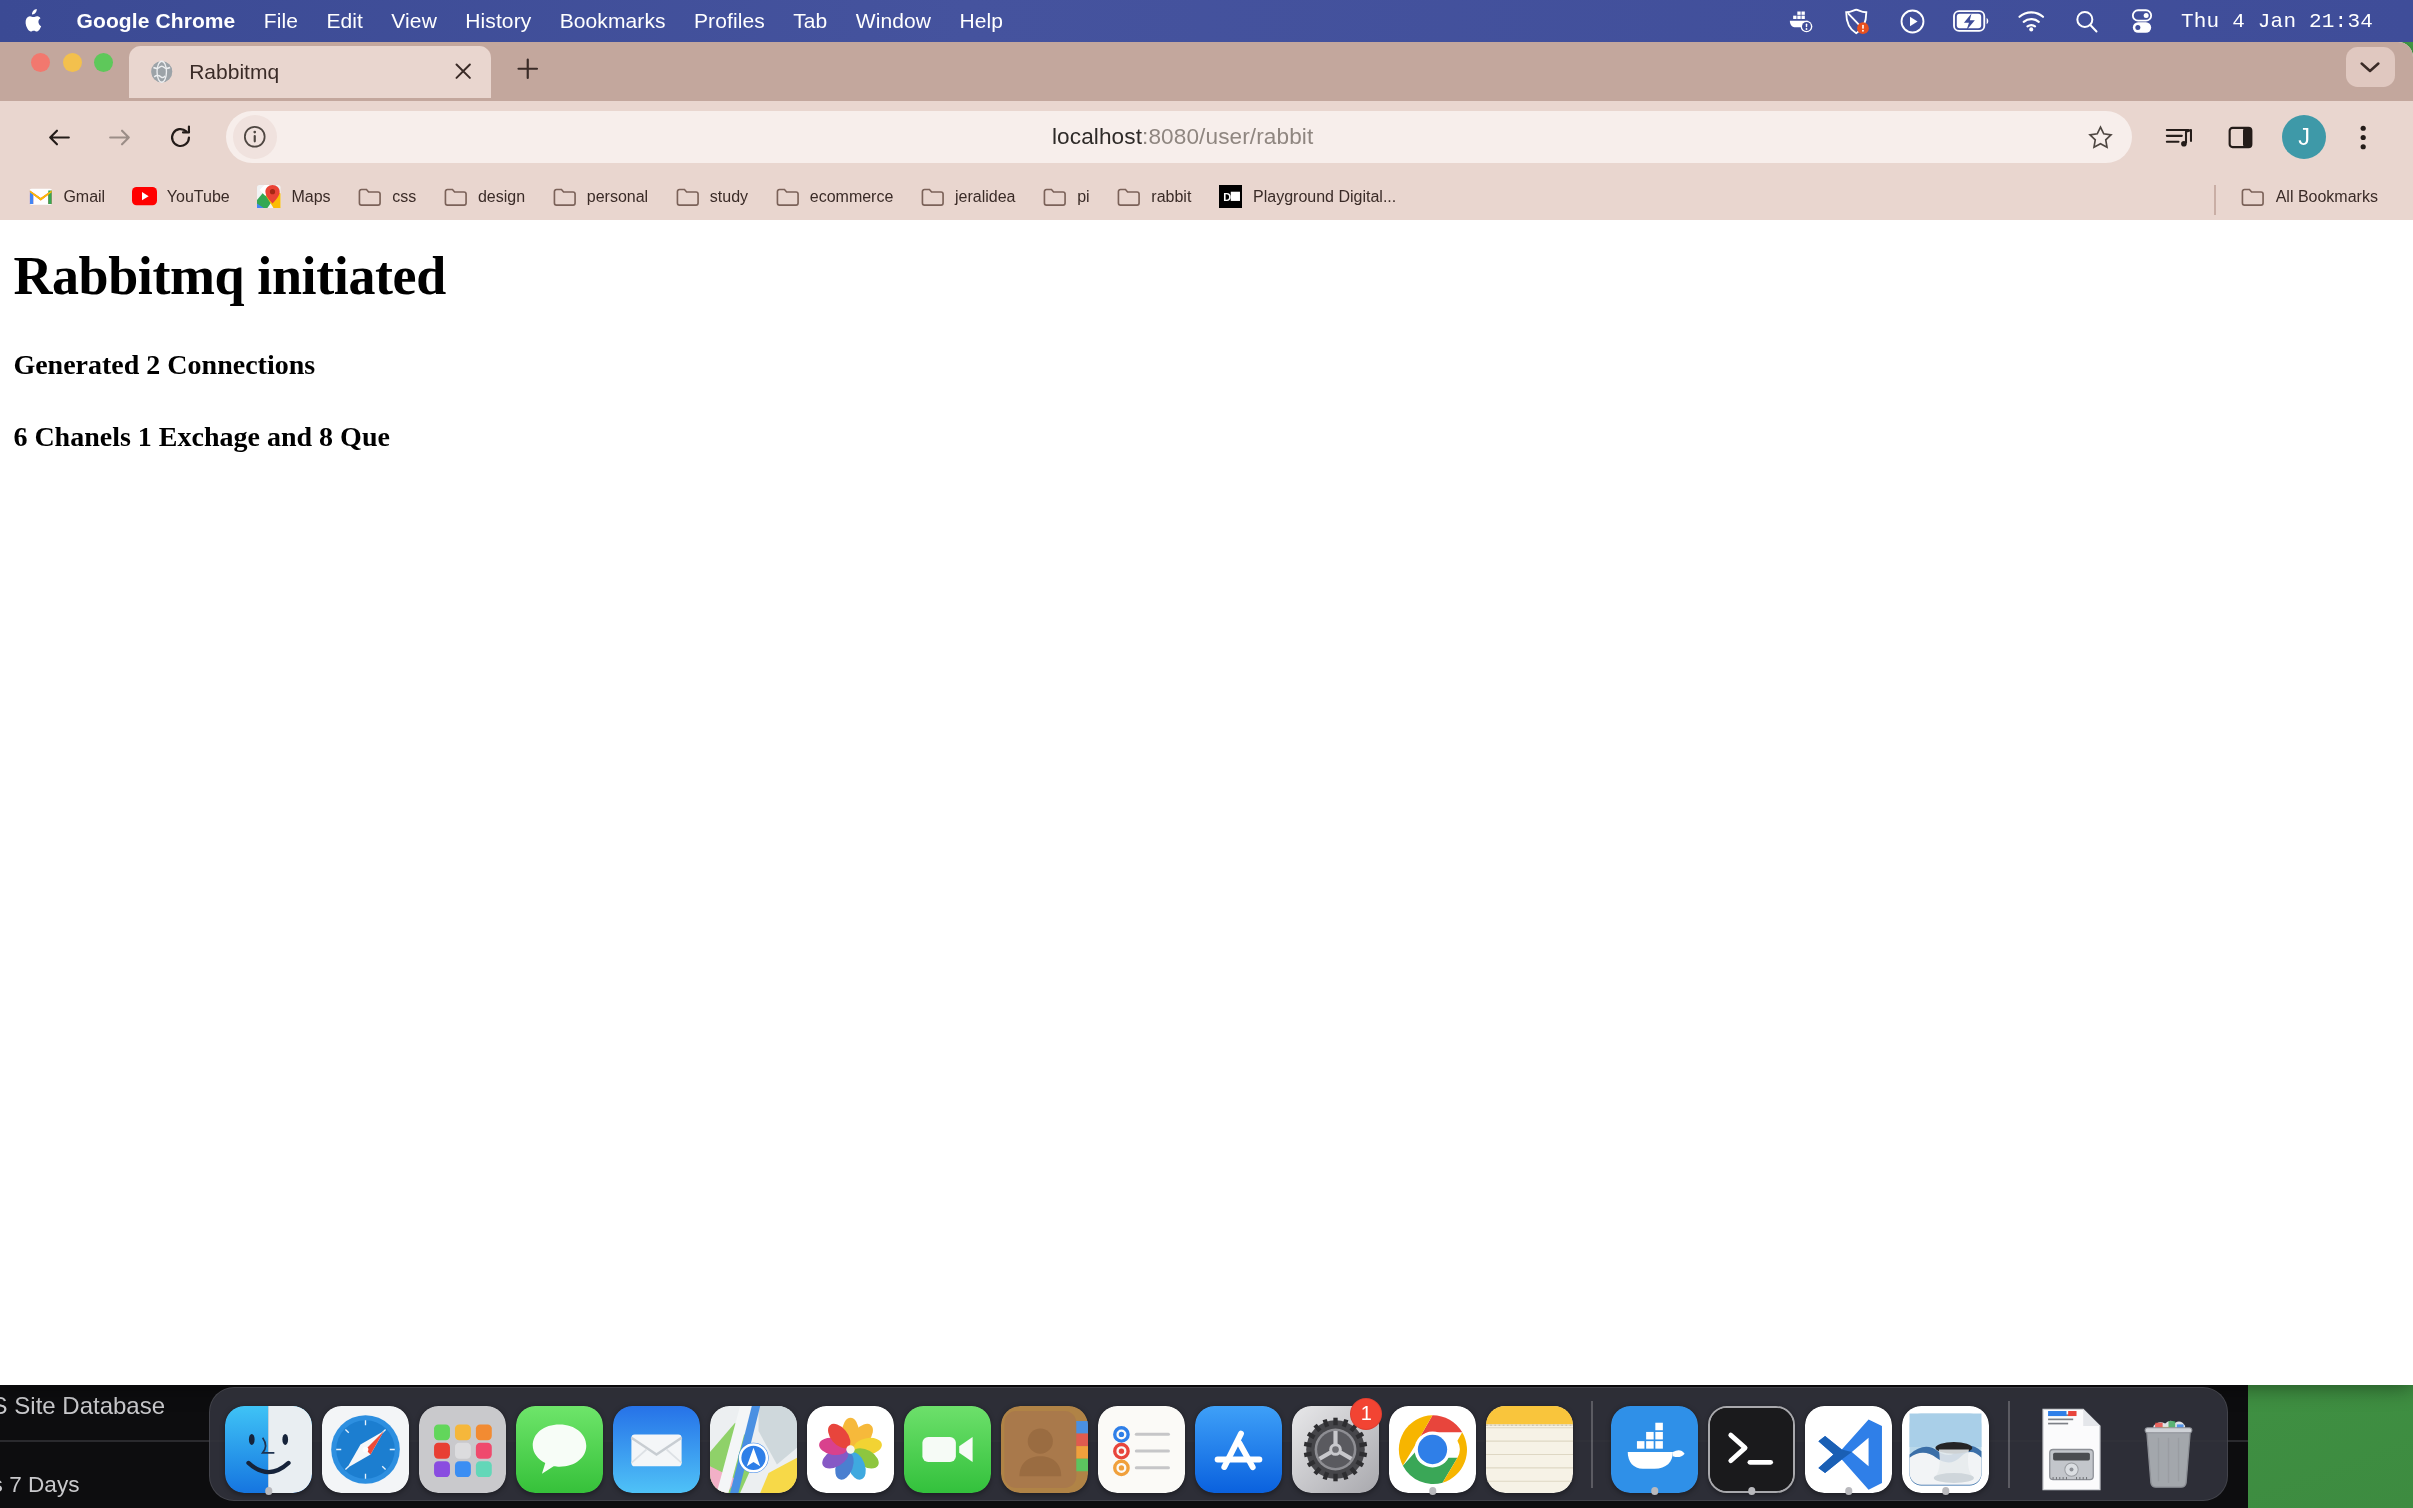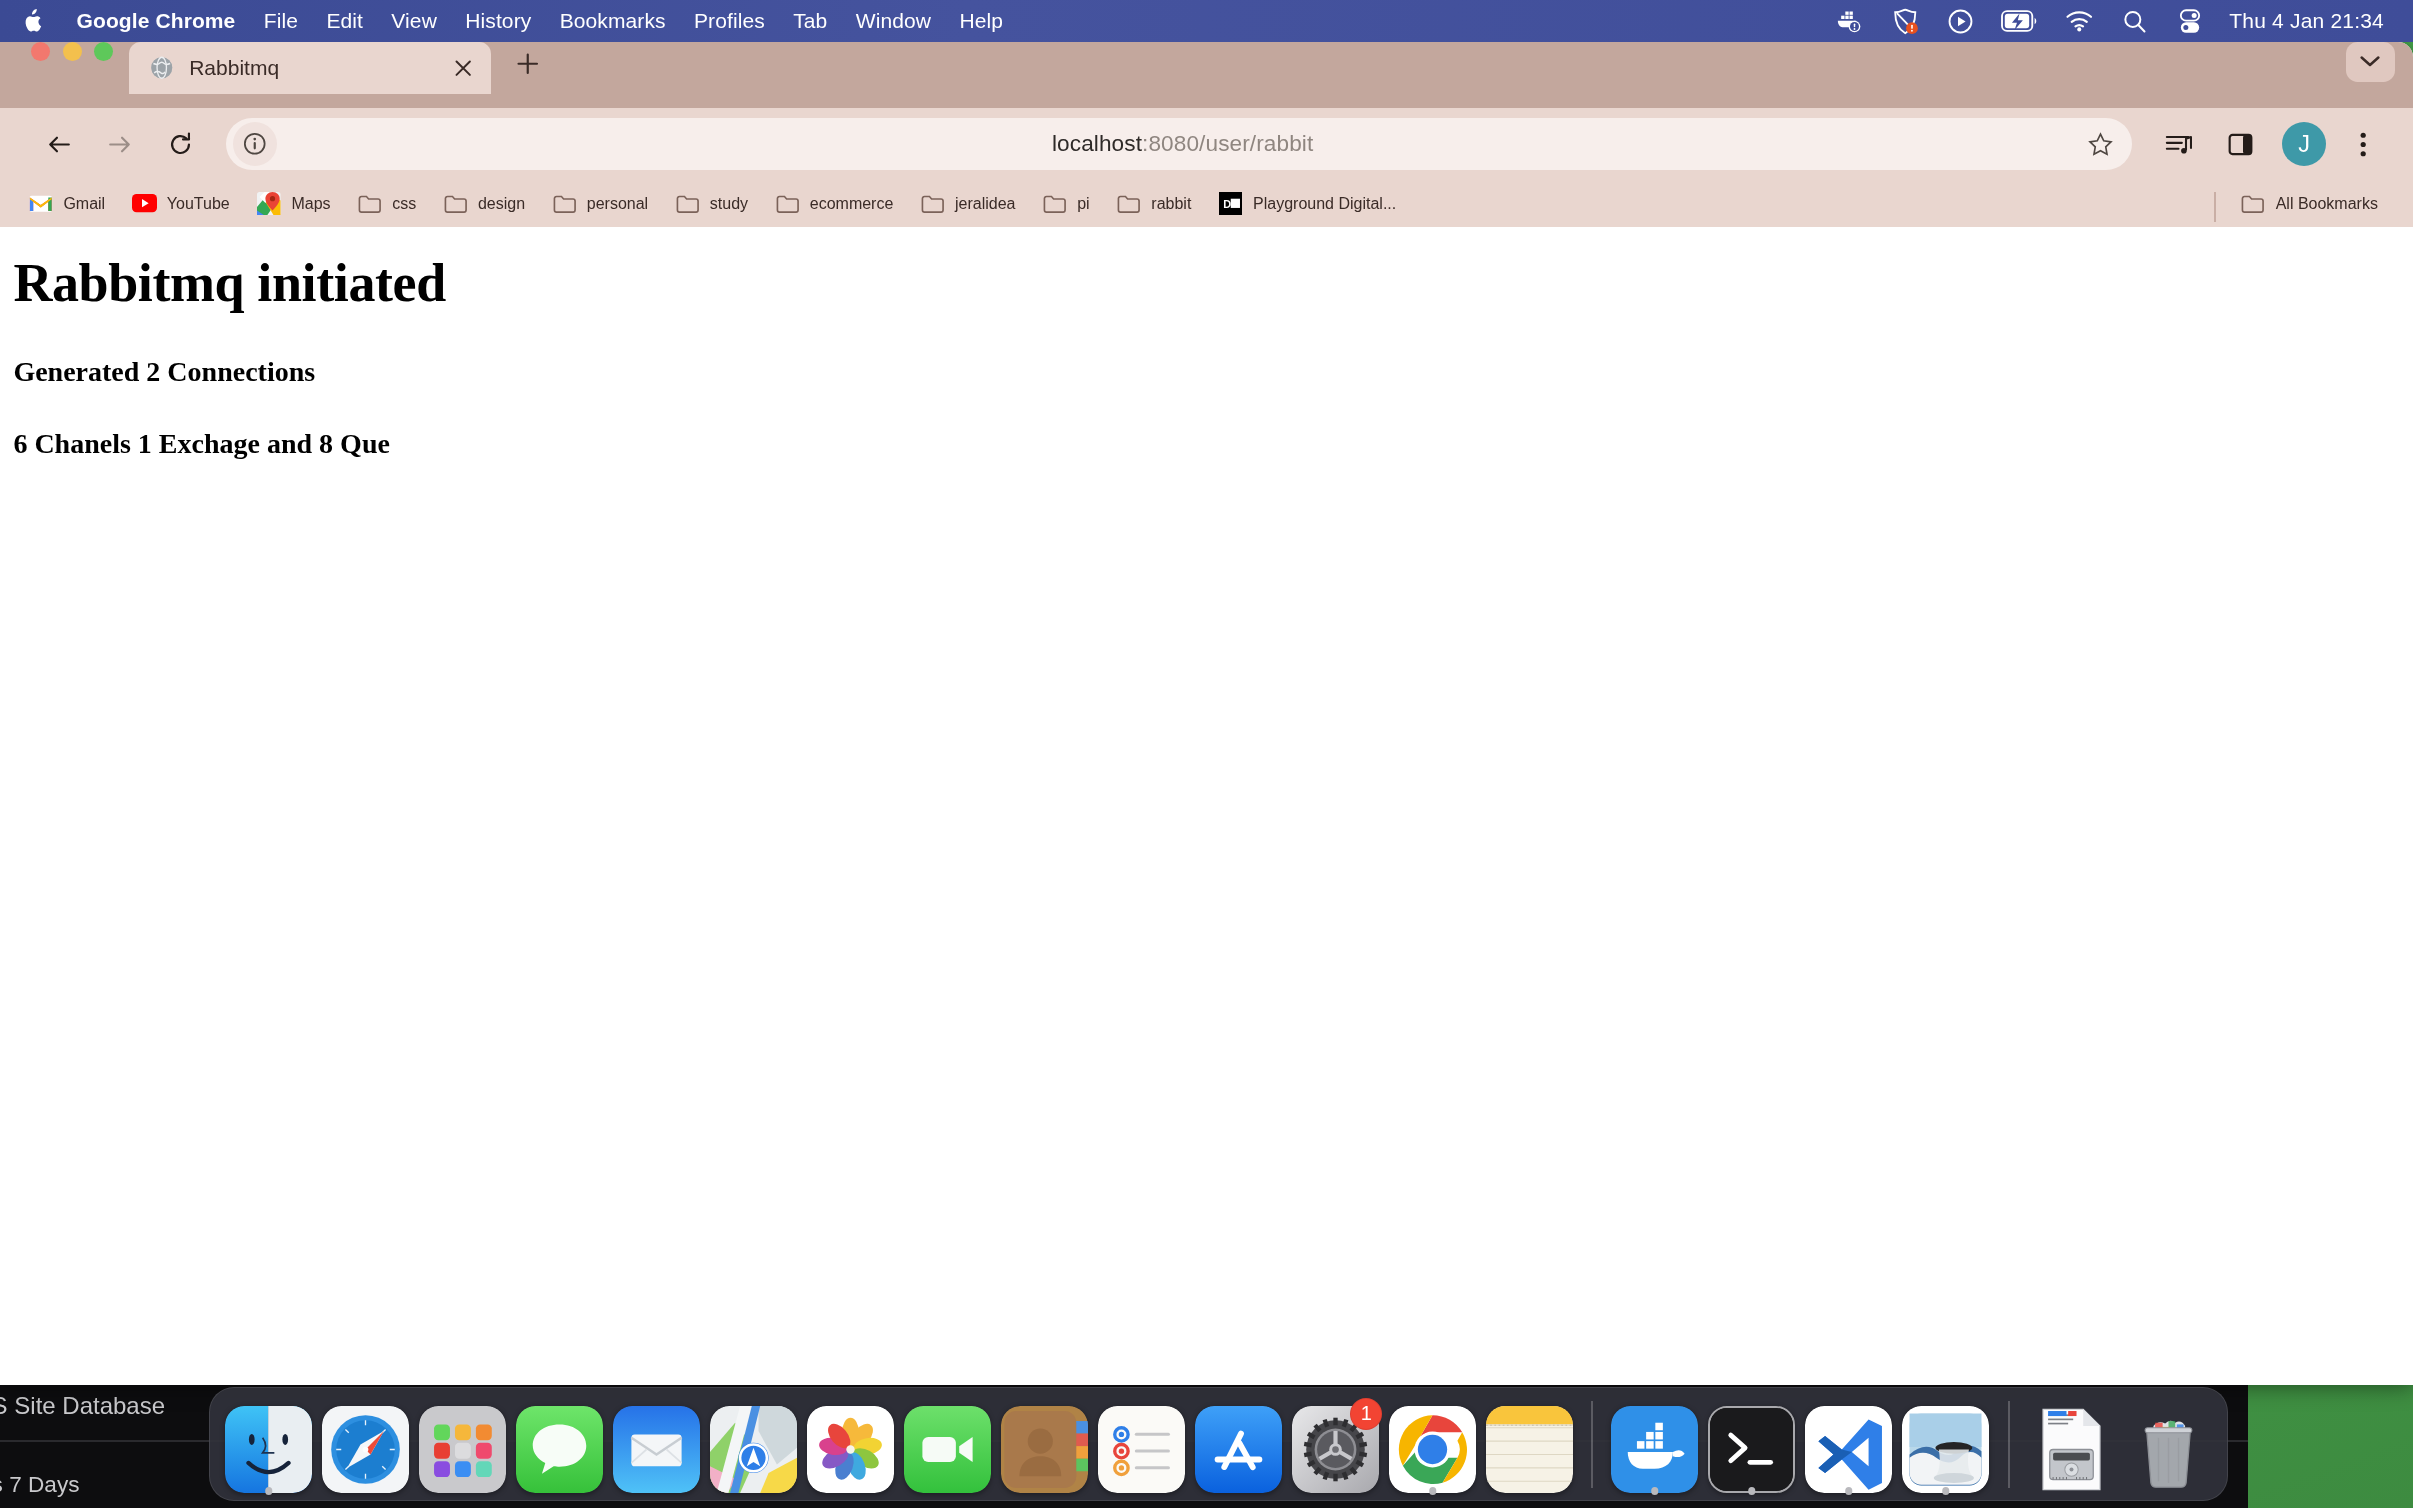--- a/index.html
+++ b/index.html
@@ -48,21 +48,22 @@
     display: flex; align-items: center; justify-content: center;
   }
   .menu-item {
     font-size: 21px; padding: 0 14.2px; height: 100%;
     display: flex; align-items: center; white-space: nowrap;
     letter-spacing: 0.1px;
   }
   .menu-item.bold { font-weight: bold; }
   #menubar-right {
     margin-left: auto; display: flex; align-items: center; height: 100%;
-    padding-right: 29px;
+    padding-right: 40px;
+    font-family: Liberation Mono, monospace;
   }
   .status-icon {
     width: 28.5px; height: 28.5px; margin: 0 13.4px;
     display: flex; align-items: center; justify-content: center;
     position: relative;
   }
   #menubar-clock {
     font-size: 21px; margin-left: 11.7px; white-space: nowrap; letter-spacing: 0.2px;
   }
 
@@ -71,23 +72,23 @@
     position: absolute; left: 0; top: 42px; width: 2413px; height: 1343px;
     background: #ffffff;
     border-radius: 0 15px 0 0;
     overflow: hidden;
     z-index: 30;
     box-shadow: 0 1.7px 22px rgba(0,0,0,0.45);
   }
 
   
   #tabstrip {
-    position: relative; height: 66px; width: 100%;
+    position: relative; height: 59px; width: 100%;
     background: #c3a79d;
-    display: flex; align-items: flex-start;
+    display: flex; align-items: center;
   }
   #traffic-lights {
     display: flex; align-items: center; gap: 12.6px;
     padding: 0 16px 18.4px 31px;
   }
   .tl { width: 19px; height: 19px; border-radius: 50%; }
   .tl-red { background: #f2786e; }
   .tl-yellow { background: #f3c04d; }
   .tl-green { background: #5ec85a; }
 

